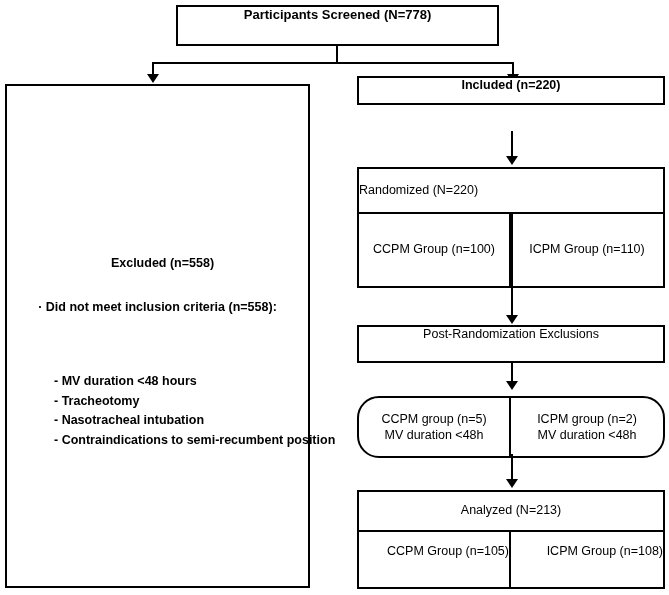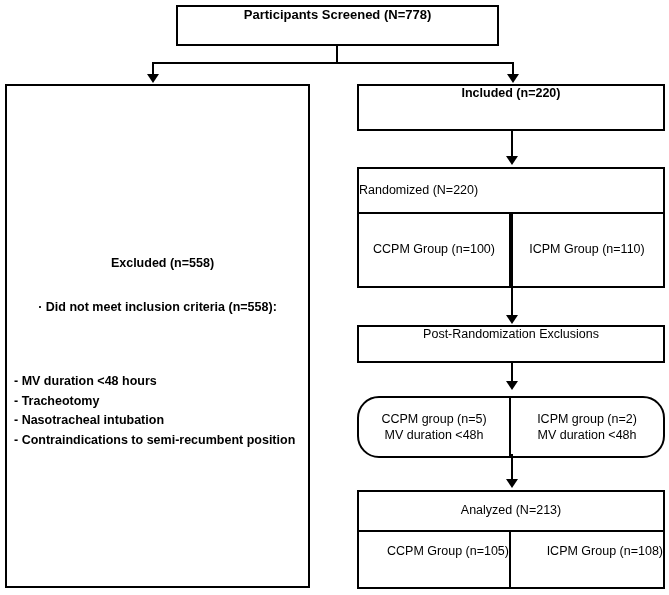--- a/index.html
+++ b/index.html
@@ -79,29 +79,30 @@
     top: 286px;
     right: 6px;
   }
   #excluded-list .list-item {
     font-size: 12.5px;
     font-weight: bold;
     color: #000000;
     line-height: 19.5px;
     white-space: nowrap;
     text-align: left;
+    margin-left: 40px;
   }
 
   
   .rcol {
     left: 357px;
     width: 308px;
   }
 
-  #box-included { top: 84px; height: 47px; }
+  #box-included { top: 76px; height: 29px; }
 
   #box-randomized { top: 167px; height: 121px; }
   #randomized-header {
     position: absolute;
     left: 0; right: 0; top: 0;
     height: 45px;
     border-bottom: 2px solid #000000;
     box-sizing: border-box;
     display: flex;
     align-items: center;

